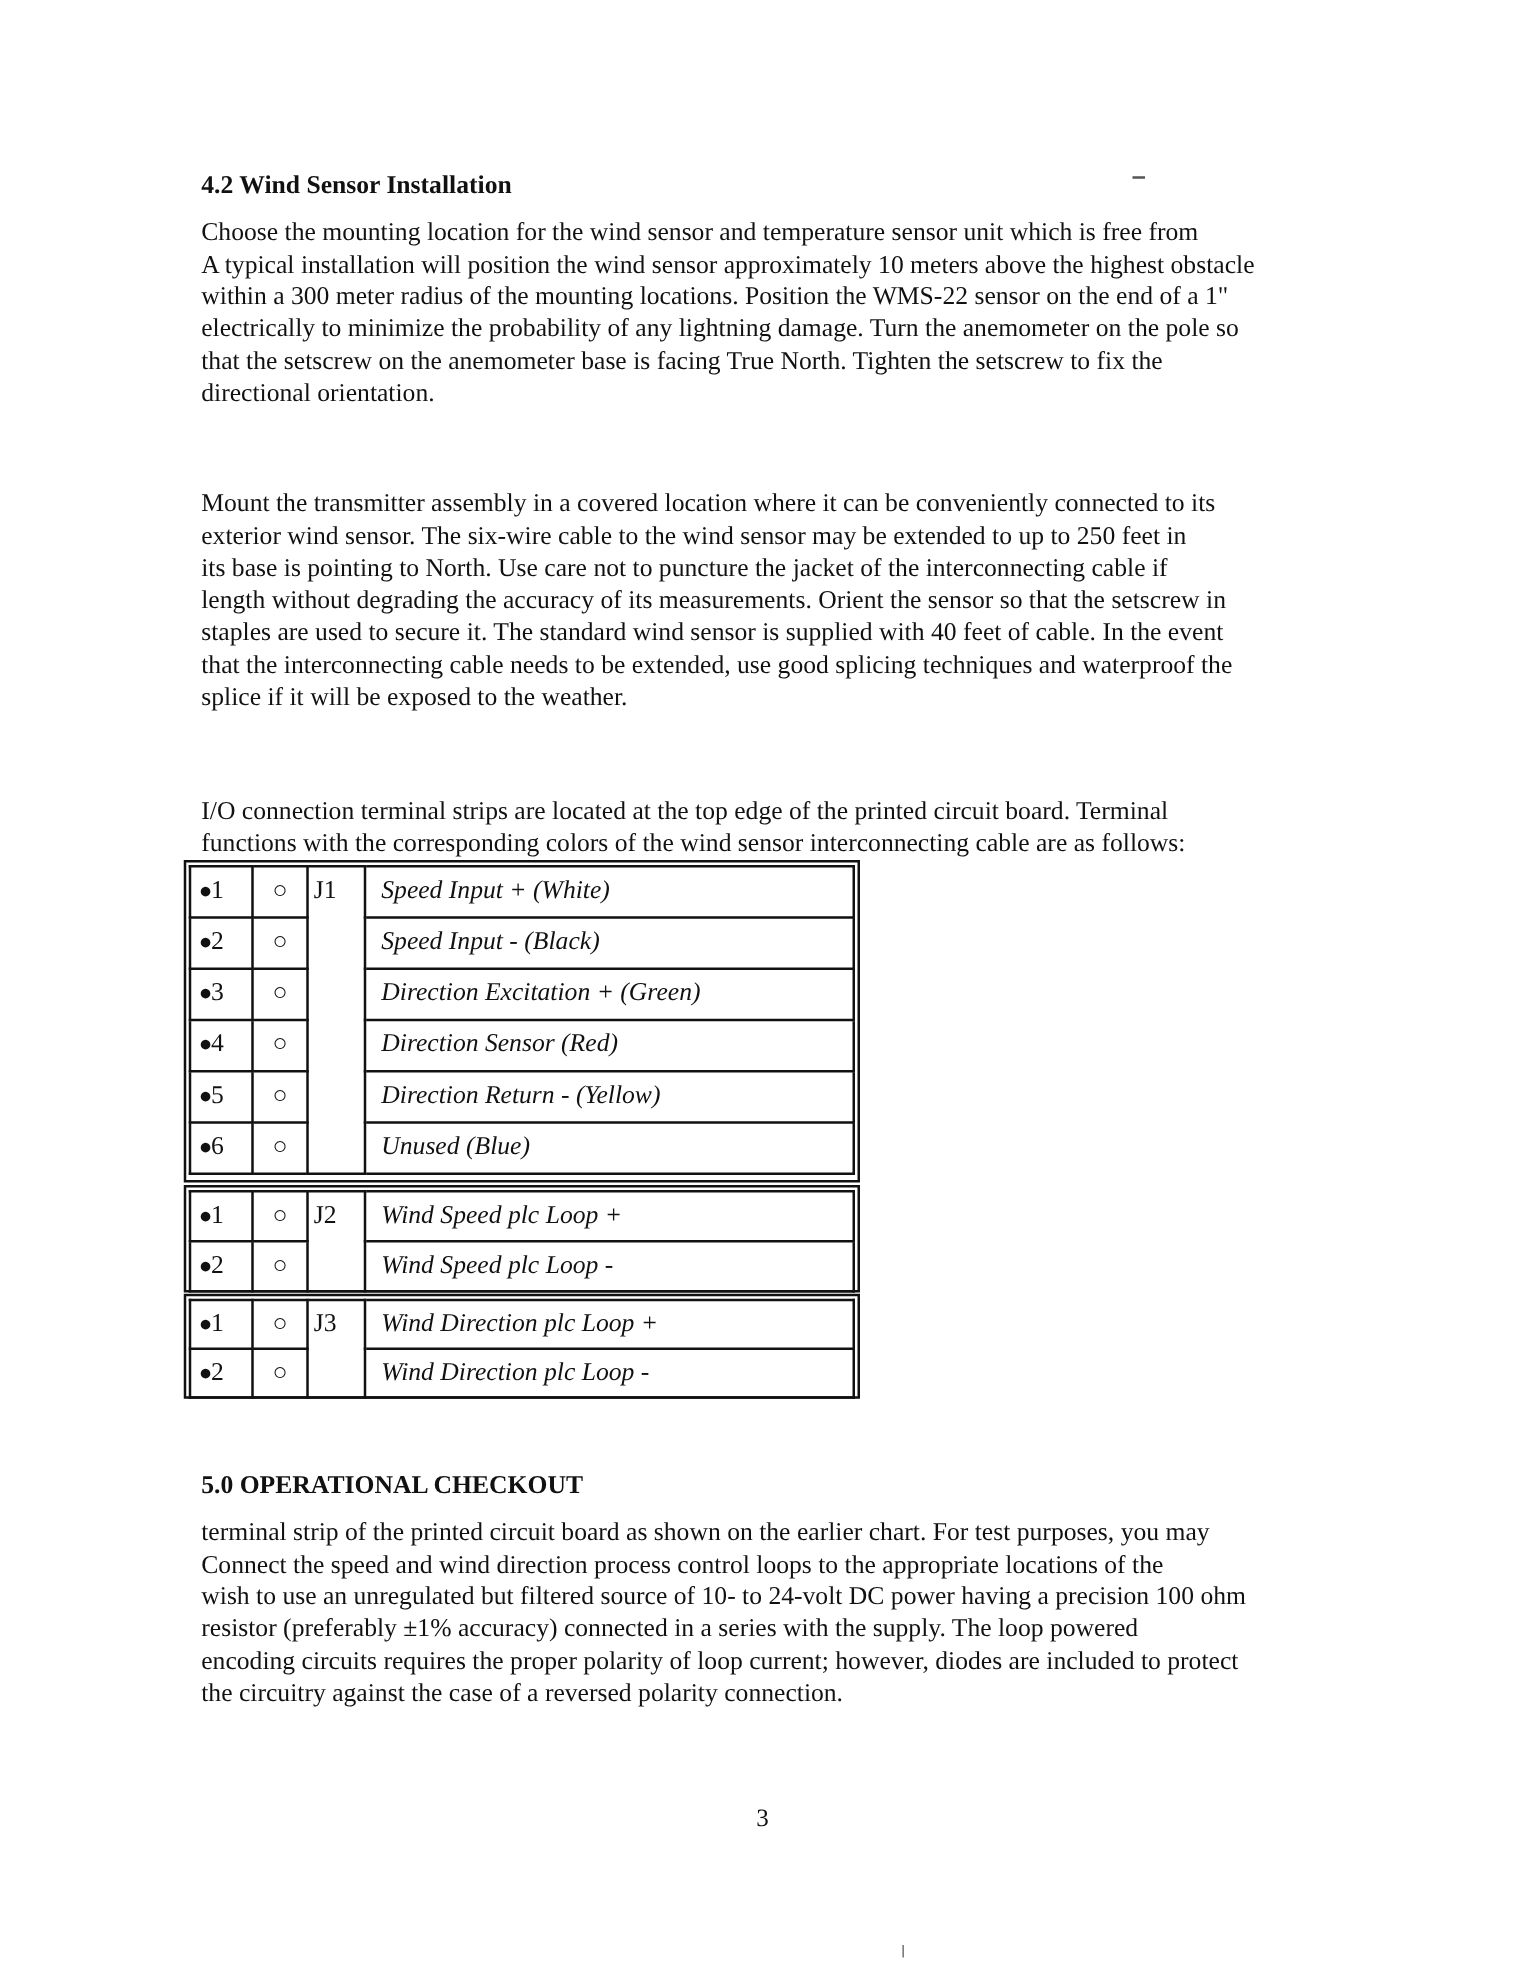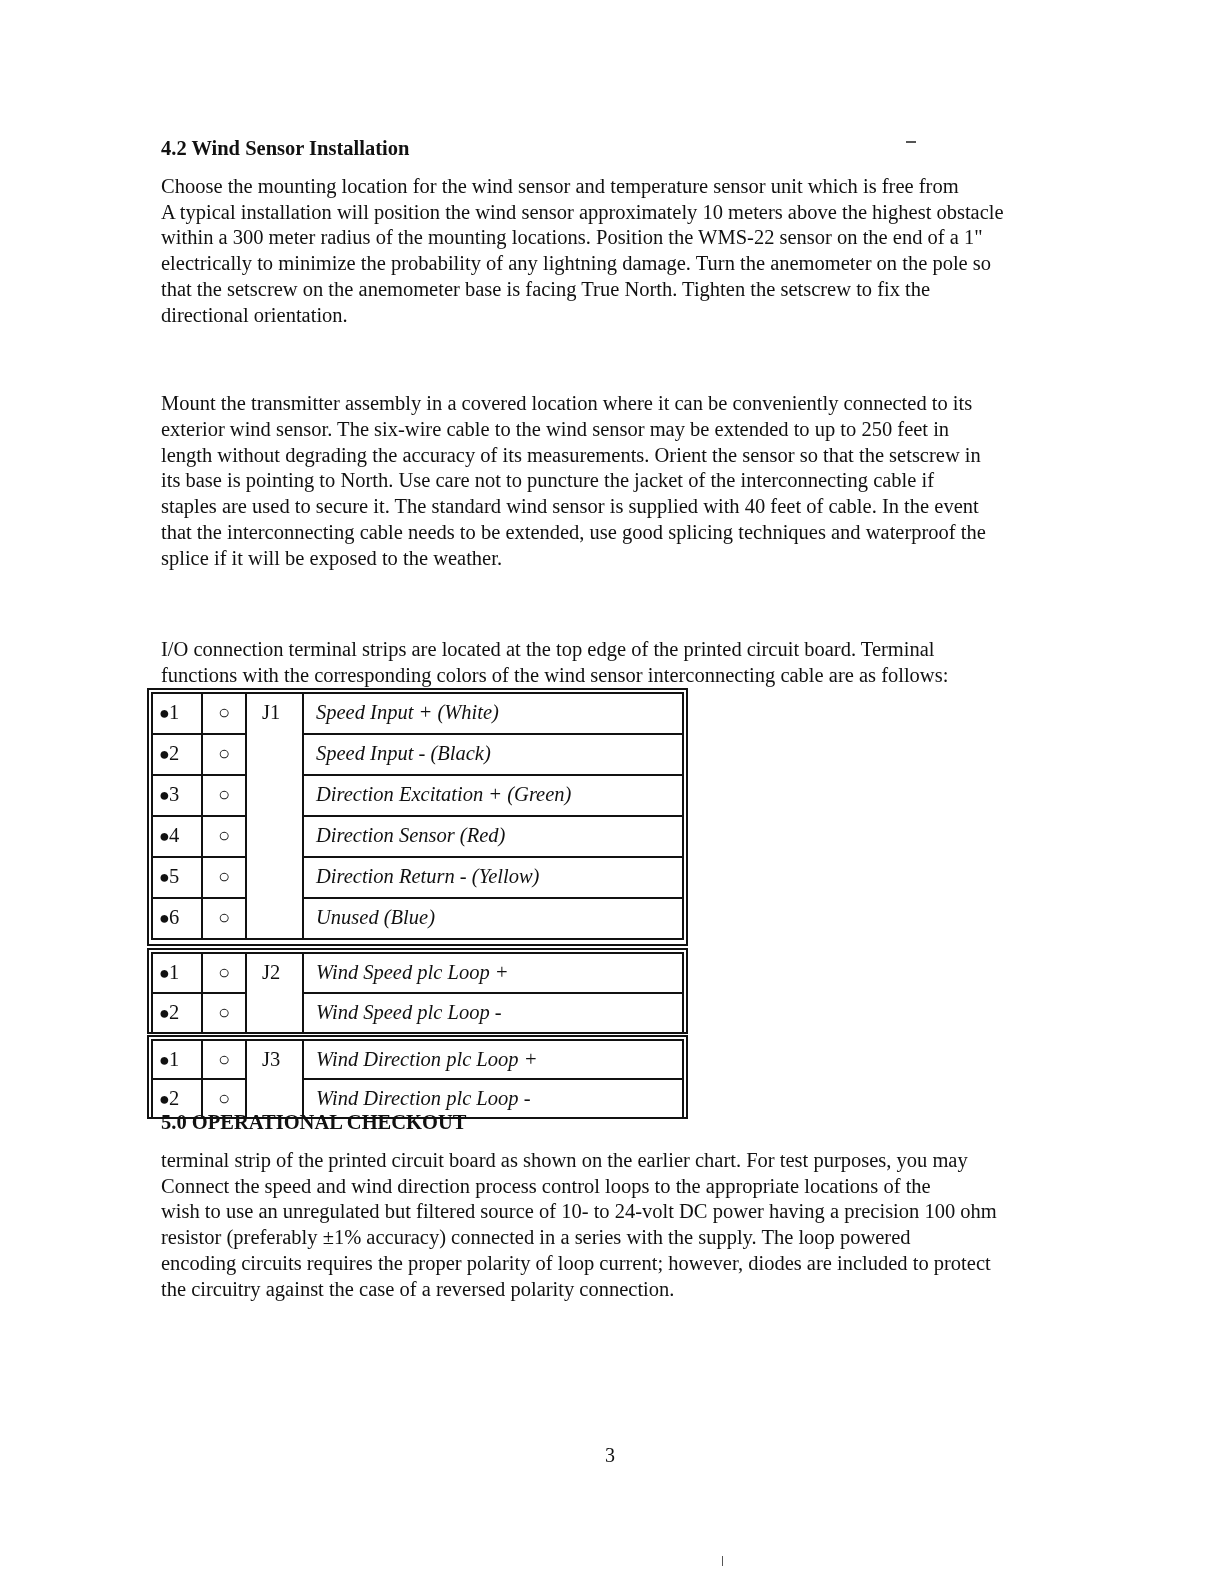--- a/index.html
+++ b/index.html
@@ -8,37 +8,37 @@
     font-family: "Liberation Serif", "DejaVu Serif", serif;
     color: #111; font-size: 20.5px;
   }
   .block { position: absolute; left: 149px; width: 960px; line-height: 25.8px; }
   .block p { margin: 12px; }
   .heading { font-weight: bold; }
   .line { white-space: nowrap; display: block; }
   #sec42 { top: 124px; }
   #sec43 { top: 379px; }
   #sec-io { top: 625px; }
-  #sec50 { top: 1098px; }
+  #sec50 { top: 1164px; }
 
   .tgroup {
     position: absolute; left: 147px; width: 541px;
     border: 2px solid #111; box-sizing: border-box; padding: 2px;
   }
   .tgroup table {
     width: 100%; border-collapse: collapse; table-layout: fixed;
     font-size: 20.5px;
   }
   .tgroup td {
     border: 2px solid #111; padding: 0 0 0 10px; vertical-align: top;
     line-height: 36px;
   }
   .tgroup td.pin { width: 42px; padding-left: 6px; }
   .tgroup td.hole { width: 42px; text-align: center; padding-left: 0; }
-  .tgroup td.conn { width: 40px; padding-left: 15px; border-bottom: 2px solid #111; }
+  .tgroup td.conn { width: 40px; padding-left: 4px; border-bottom: 2px solid #111; }
   .tgroup td.func { padding-left: 12px; font-style: italic; }
   .dot { font-size: 18px; letter-spacing: -1px; }
   .circ { font-size: 20px; }
   #j1 { top: 688px; height: 258px; }
   #j1 td { height: 39px; }
   #j2 { top: 948px; height: 86px; }
   #j2 td { height: 38px; }
   #j3 { top: 1035px; height: 84px; }
   #j3 td { height: 37px; }
 
@@ -57,22 +57,22 @@
     <span class="line">electrically to minimize the probability of any lightning damage.  Turn the anemometer on the pole so</span>
     <span class="line">that the setscrew on the anemometer base is facing True North.  Tighten the setscrew to fix the</span>
     <span class="line">directional orientation.</span>
   </p>
 </div>
 
 <div class="block" id="sec43">
   <p>
     <span class="line">Mount the transmitter assembly in a covered location where it can be conveniently connected to its</span>
     <span class="line">exterior wind sensor.  The six-wire cable to the wind sensor may be extended to up to 250 feet in</span>
+    <span class="line">its base is pointing to North.  Use care not to puncture the jacket of the interconnecting cable if</span>
     <span class="line">length without degrading the accuracy of its measurements.  Orient the sensor so that the setscrew in</span>
-    <span class="line">its base is pointing to North.  Use care not to puncture the jacket of the interconnecting cable if</span>
     <span class="line">staples are used to secure it.  The standard wind sensor is supplied with 40 feet of cable.  In the event</span>
     <span class="line">that the interconnecting cable needs to be extended, use good splicing techniques and waterproof the</span>
     <span class="line">splice if it will be exposed to the weather.</span>
   </p>
 </div>
 
 <div class="block" id="sec-io">
   <p>
     <span class="line">I/O connection terminal strips are located at the top edge of the printed circuit board.  Terminal</span>
     <span class="line">functions with the corresponding colors of the wind sensor interconnecting cable are as follows:</span>

